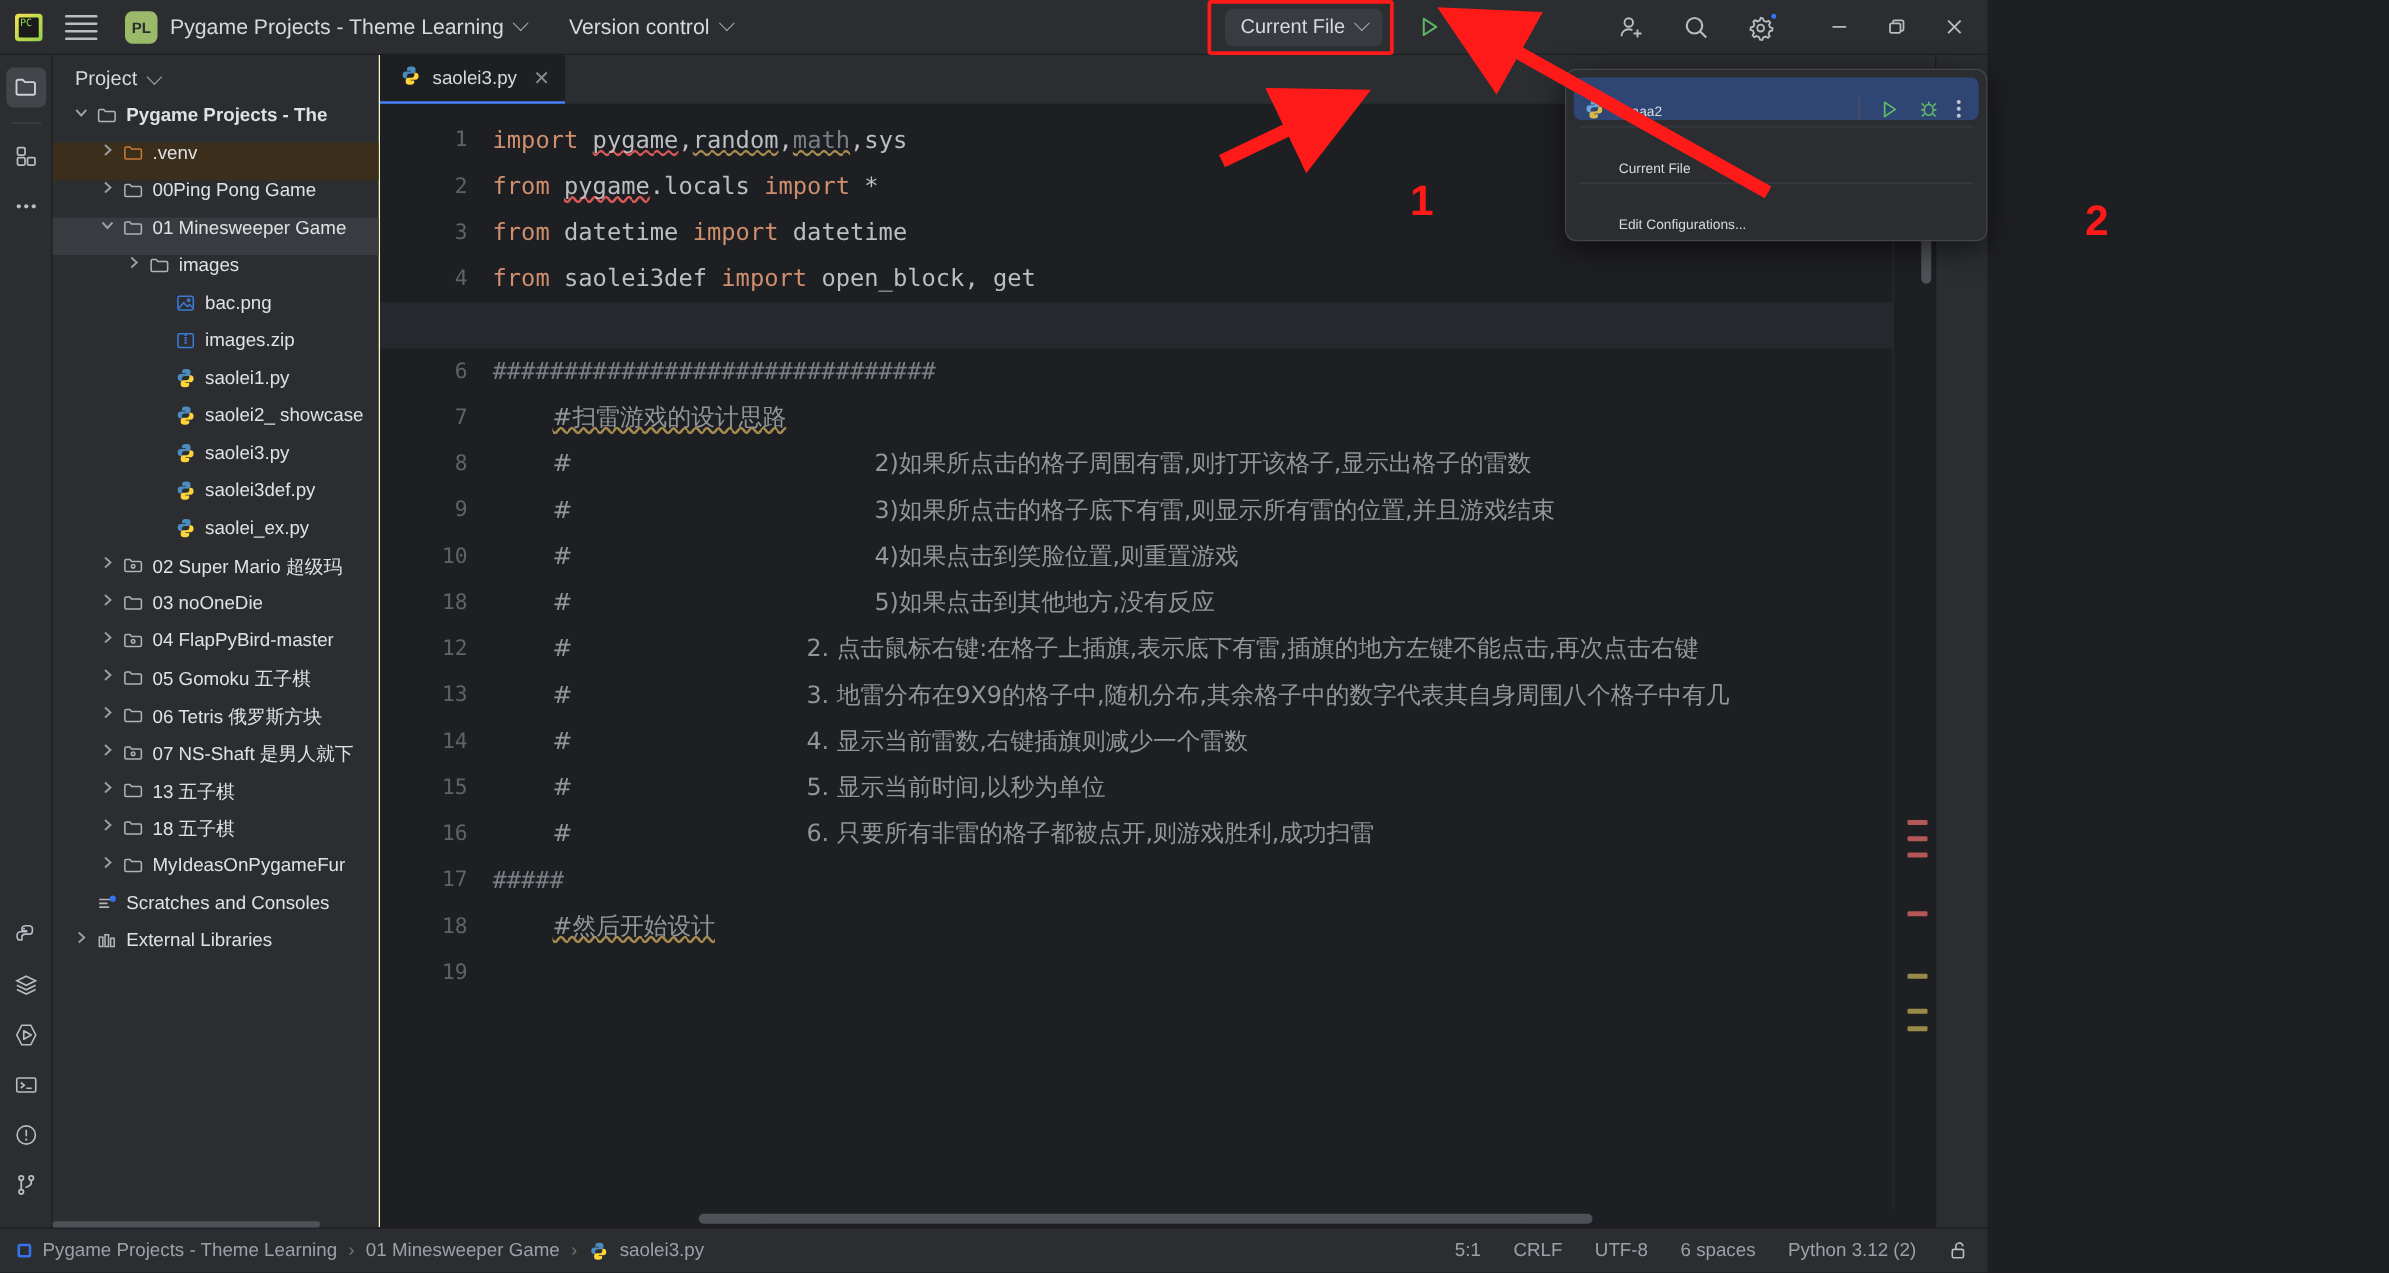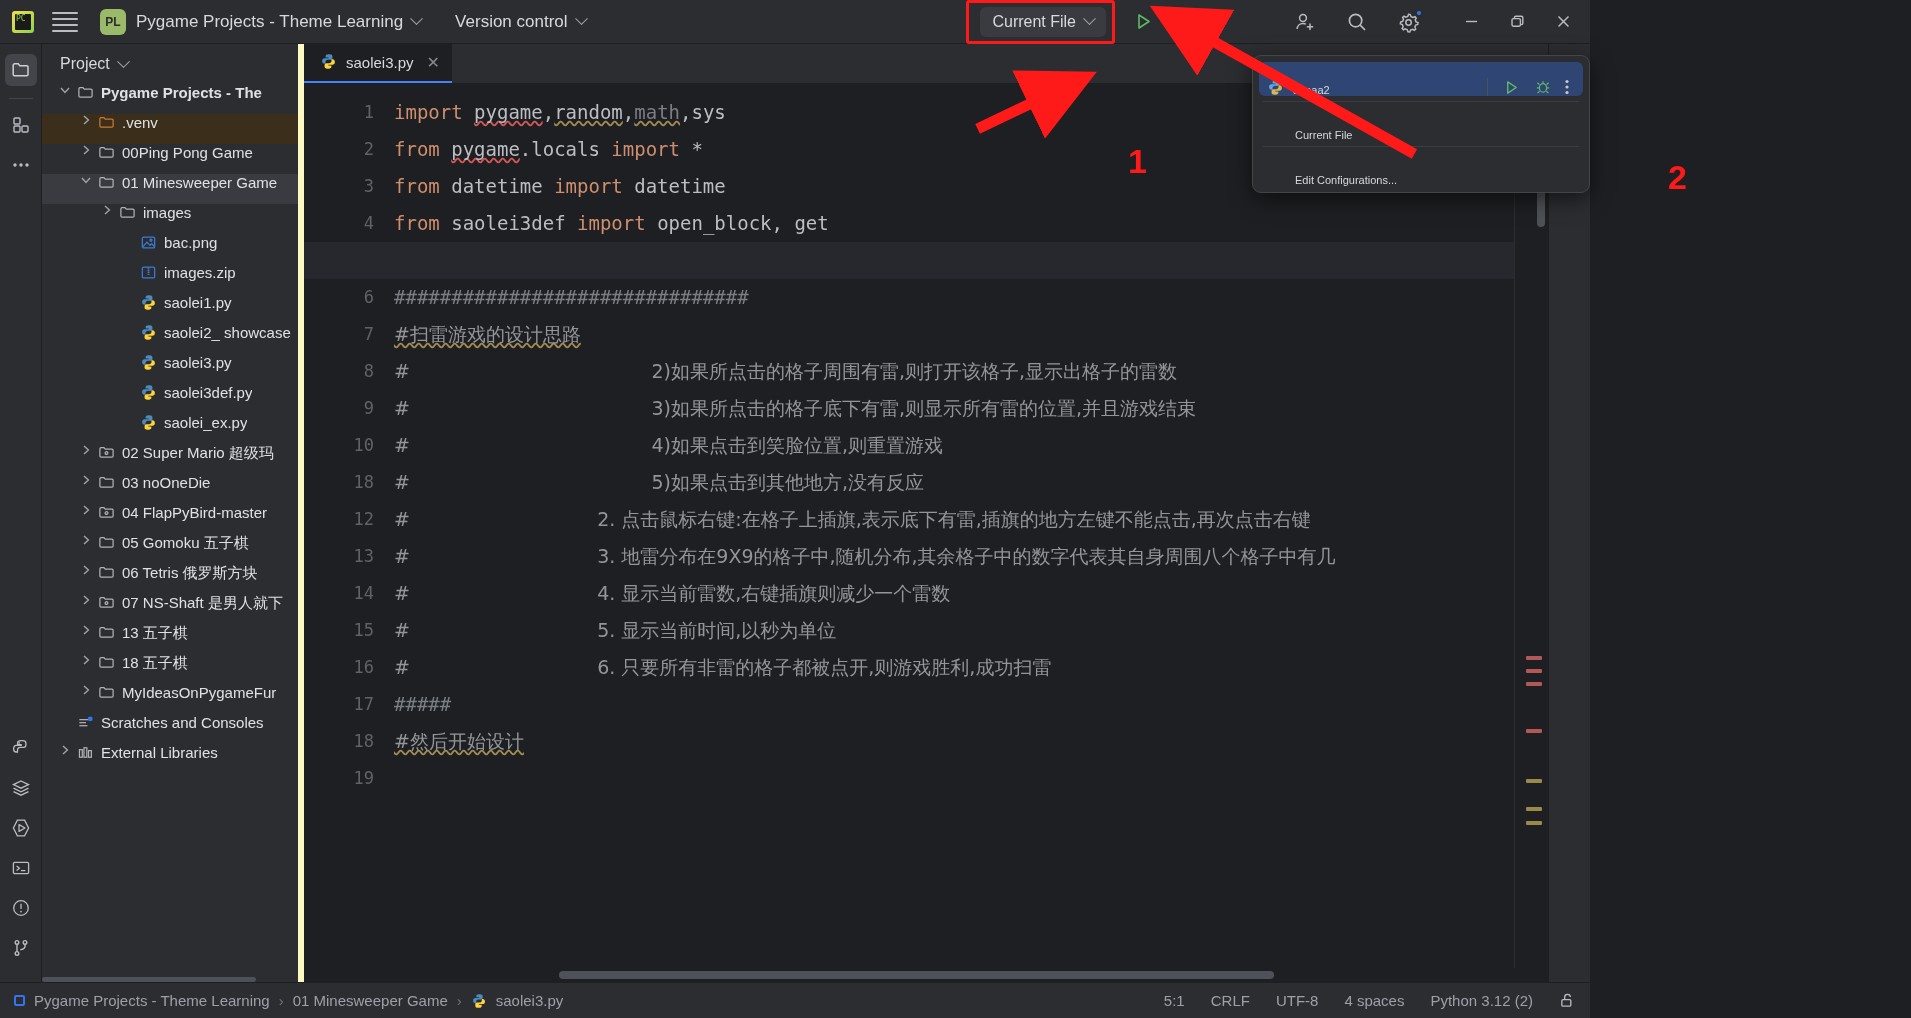--- a/index.html
+++ b/index.html
@@ -54,21 +54,21 @@
   .rail { width:42px; flex:0 0 42px; background:#2b2d30; display:flex; flex-direction:column;
     align-items:center; padding-top:10px; border-right:1px solid #1e1f22; }
   .rail-btn { width:32px; height:32px; margin-bottom:8px; display:flex; align-items:center;
     justify-content:center; border-radius:6px; cursor:pointer; }
   .rail-btn.active { background:#43454a; }
   .rail-sep { width:24px; height:1px; background:#43454a; margin:4px 0 10px; }
   .rail-bottom { margin-top:auto; padding-bottom:10px; display:flex; flex-direction:column; align-items:center;}
 
   
   .project { width:262px; flex:0 0 262px; background:#2b2d30; display:flex; flex-direction:column;
-     border-right:6px solid #fef9c3; min-height:0;}
+     border-right:1px solid #fef9c3; min-height:0;}
   .project-head { height:40px; flex:0 0 40px; display:flex; align-items:center; padding-left:18px;
      font-size:16px; color:#d6d9de; }
   .tree { flex:1; overflow:hidden; font-size:15px; position:relative; }
   .trow { height:30px; display:flex; align-items:flex-start; white-space:nowrap; cursor:pointer;
     padding-right:6px; position:relative; }
   .trow.sel-venv { background:#3b2f1c; }
   .trow.sel-ms { background:#393b40; }
   .tarrow { width:18px; flex:0 0 18px; display:flex; align-items:center; justify-content:center; }
   .tarrow svg { display:block; }
   .ticon-box { width:22px; flex:0 0 22px; display:flex; align-items:center; justify-content:center;
@@ -88,21 +88,21 @@
   .editor-wrap { flex:1; display:flex; min-height:0; position:relative; background:#1e1f22; }
   .gutter { width:90px; flex:0 0 90px; background:#1e1f22; padding-top:10px;
     font-family:"DejaVu Sans Mono", monospace; font-size:17px; color:#606366; text-align:right; }
   .gutter div { height:37px; line-height:37px; padding-right:20px; }
   .code { flex:1; padding-top:10px; font-family:"DejaVu Sans Mono", monospace; font-size:19px;
     overflow:hidden; position:relative; min-width:0; }
   .cline { height:37px; line-height:37px; white-space:pre; overflow:hidden; }
   .kw { color:#cf8e6d; }
   .id { color:#bcbec4; }
   .cm { color:#7a7e85; }
-  .cmz { color:#939699; font-family:"DejaVu Sans", sans-serif; font-size:19px; }
+  .cmz { color:#939699; font-family:"DejaVu Sans", sans-serif; font-size:19px;margin-left:48px; }
   .sq { text-decoration:underline wavy #a58b4f; text-decoration-skip-ink:none; }
   .sqr { text-decoration:underline wavy #d85757; text-decoration-skip-ink:none; }
   .hline { position:absolute; left:0; right:0; height:37px; background:#26282e; }
 
   
   .insp-bar { position:absolute; right:0; top:0; width:34px; height:100%; background:#1e1f22;
      border-left:1px solid #2b2d30; }
   .insp-head { position:absolute; right:38px; top:8px; display:flex; align-items:center; gap:7px;
      font-size:15px; color:#d6d9de; }
   .dot-err { width:17px;height:17px;border-radius:50%;background:#e55765;color:#fff;font-size:12px;
@@ -767,21 +767,21 @@
           <path d="M8 14.8c2 0 2.7-.8 2.7-1.8v-1.3H7.9v-.6h3.9c1.2 0 2.2-.8 2.2-2.6S13 5.9 11.8 5.9h-1v1.6c0 1.2-1 2.1-2.2 2.1H6.1c-1 0-1.8.8-1.8 1.8V13c0 1 .9 1.8 2.6 1.8z" fill="#ffd43b"></path>
         </svg>
       </span>
       <span>saolei3.py</span>
     </div>
 
     <div class="status-right">
       <span>5:1</span>
       <span>CRLF</span>
       <span>UTF-8</span>
-      <span>4 spaces</span>
+      <span>6 spaces</span>
       <span>Python 3.12 (2)</span>
       <span style="display:inline-flex">
         <svg width="17" height="17" viewBox="0 0 18 18" stroke="#b9bcc2" stroke-width="1.4" fill="none">
           <rect x="3" y="8" width="9.5" height="7" rx="1.3"></rect>
             <path d="M6 8V5.7A3 3 0 0 1 12 5.3"></path>
         </svg>
       </span>
     </div>
   </div>
 

